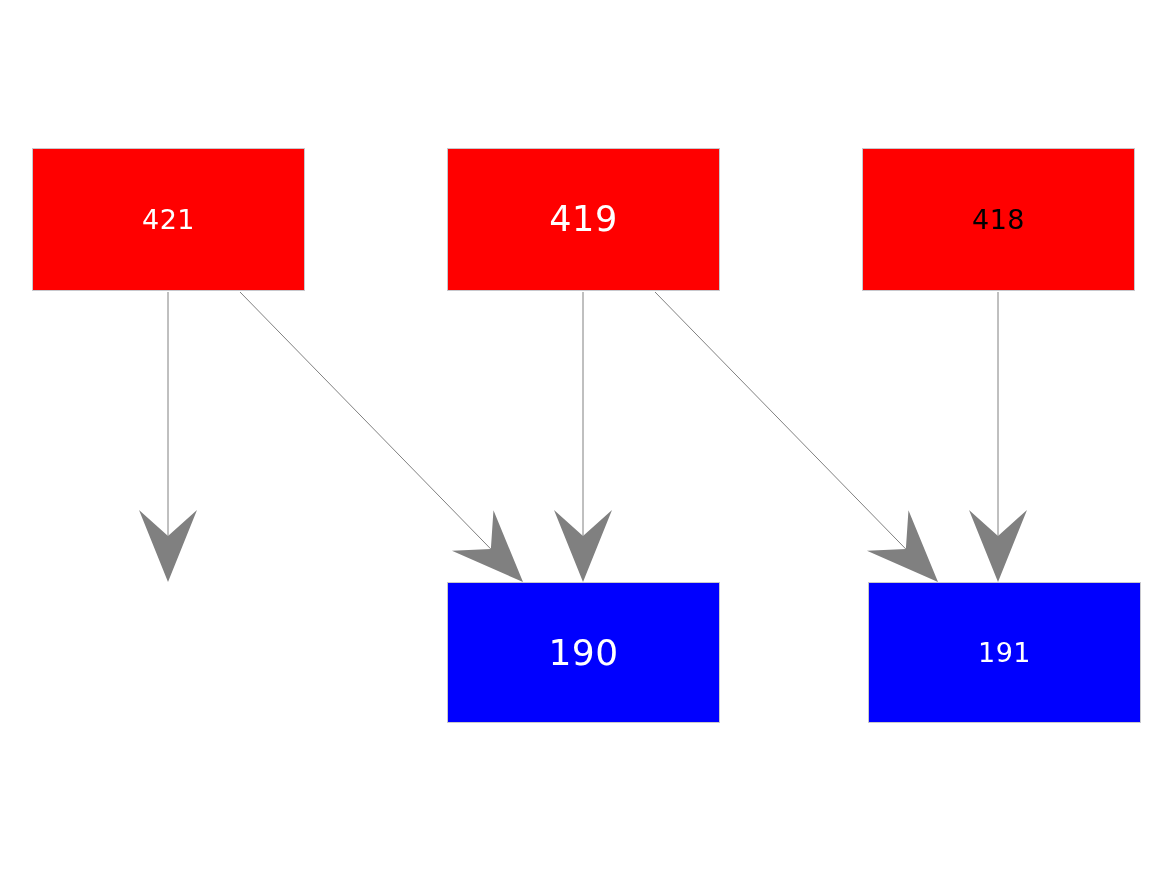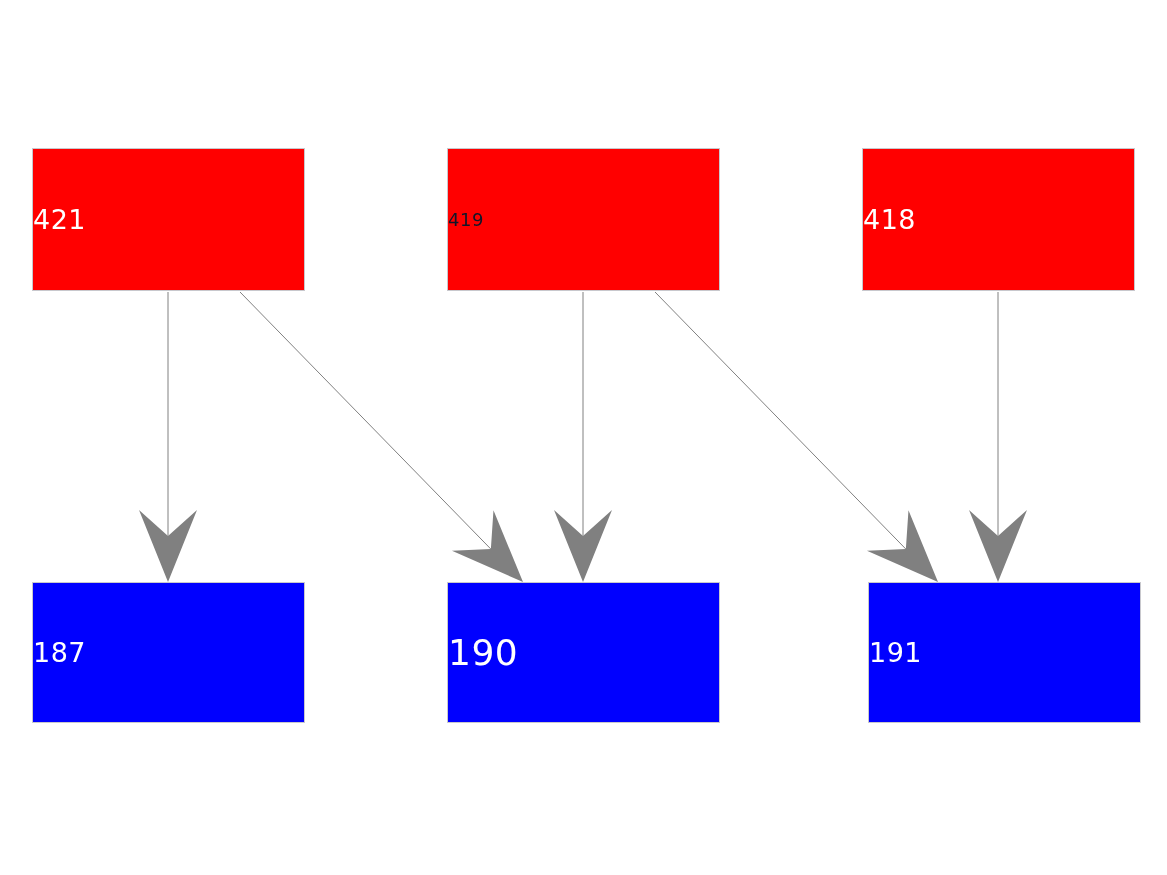--- a/index.html
+++ b/index.html
@@ -23,21 +23,21 @@
     position: absolute;
     left: 0;
     top: 0;
     width: 1167px;
     height: 875px;
   }
   .node {
     position: absolute;
     display: flex;
     align-items: center;
-    justify-content: flex-start;
+    justify-content: center;
     box-sizing: border-box;
     border: 1px solid rgba(200,200,205,0.85);
   }
   .node-label {
     color: #ffffff;
     font-size: 27px;
     line-height: 1;
     letter-spacing: 0.5px;
     font-family: "DejaVu Sans", sans-serif;
     user-select: none;
@@ -58,27 +58,24 @@
       <line x1="655" y1="292" x2="910.3427119708192" y2="553.6586094400622" stroke="#808080" stroke-width="1"></line>
       <polygon points="0,0 -72,-29 -46,0 -72,29" fill="#808080" transform="translate(938,582) rotate(45.699913623710906)"></polygon>
       <line x1="998" y1="292" x2="998" y2="542.4" stroke="#808080" stroke-width="1"></line>
       <polygon points="0,0 -72,-29 -46,0 -72,29" fill="#808080" transform="translate(998,582) rotate(90)"></polygon>
     </svg>
 
   <div class="node" style="left: 32px; top: 148px; width: 273px; height: 143px; background: rgb(255, 0, 0); border-color: rgb(200, 200, 205);">
     <span class="node-label" style="color: rgb(255, 255, 255); font-size: 27px;">421</span>
   </div>
   <div class="node" style="left: 447px; top: 148px; width: 273px; height: 143px; background: rgb(255, 0, 0); border-color: rgb(200, 200, 205);">
-    <span class="node-label" style="color: #0f172a; font-size: 18px;">419</span>
+    <span class="node-label" style="color: #ffffff; font-size: 35px;">419</span>
   </div>
   <div class="node" style="left: 862px; top: 148px; width: 273px; height: 143px; background: rgb(255, 0, 0); border-color: rgb(200, 200, 205);">
-    <span class="node-label" style="color: #ffffff; font-size: 27px;">418</span>
-  </div>
-  <div class="node" style="left: 32px; top: 582px; width: 273px; height: 141px; background: rgb(0, 0, 255); border-color: rgb(200, 200, 205);">
-    <span class="node-label" style="color: rgb(255, 255, 255); font-size: 27px;">187</span>
+    <span class="node-label" style="color: #000000; font-size: 27px;">418</span>
   </div>
   <div class="node" style="left: 447px; top: 582px; width: 273px; height: 141px; background: rgb(0, 0, 255); border-color: rgb(200, 200, 205);">
     <span class="node-label" style="color: rgb(255, 255, 255); font-size: 36px;">190</span>
   </div>
   <div class="node" style="left: 868px; top: 582px; width: 273px; height: 141px; background: rgb(0, 0, 255); border-color: rgb(200, 200, 205);">
     <span class="node-label" style="color: rgb(255, 255, 255); font-size: 27px;">191</span>
   </div>
 
 </div>
 

